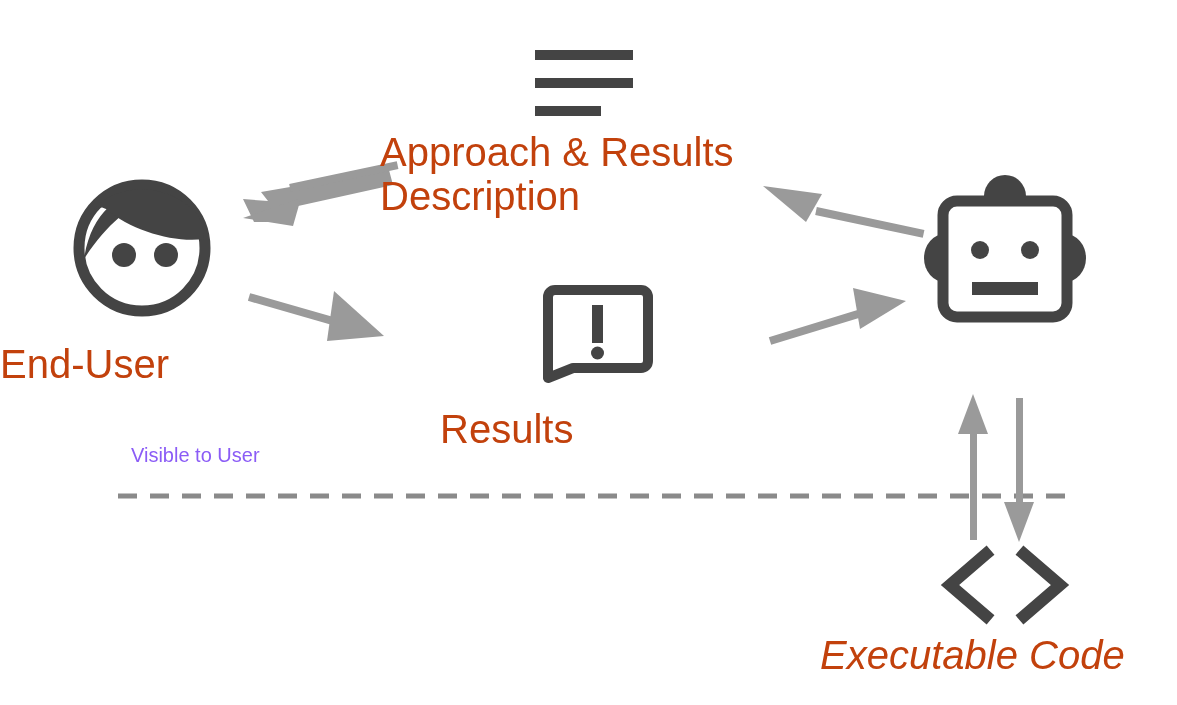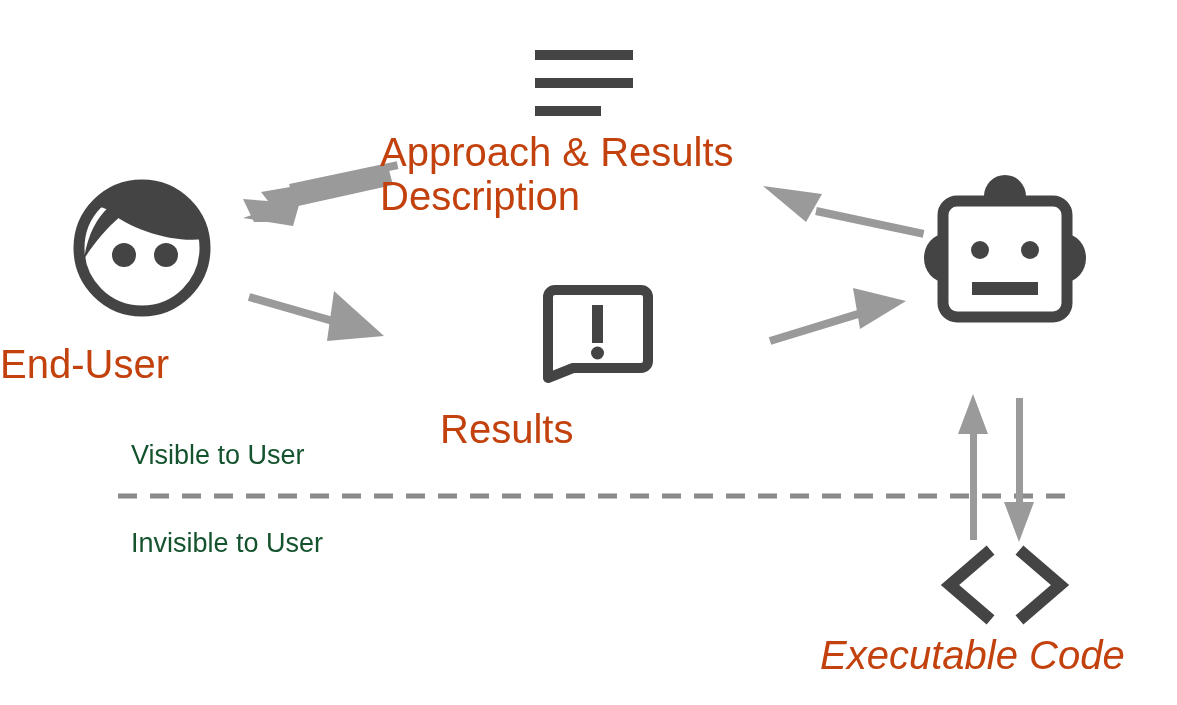--- a/index.html
+++ b/index.html
@@ -28,22 +28,22 @@
     font-size: 40px;
     line-height: 44px;
     white-space: nowrap;
     letter-spacing: 0px;
   }
   .label-multiline {
     white-space: normal;
   }
   .zone-label {
     position: absolute;
-    color: #14532d;
-    font-size: 27px;
+    color: #8b5cf6;
+    font-size: 20px;
     line-height: 28px;
     white-space: nowrap;
   }
   svg {
     display: block;
     overflow: visible;
   }
   .svg-layer {
     position: absolute;
     left: 0;
@@ -142,15 +142,14 @@
 
   <div class="node" style="left:938px; top:548px; width:134px; height:74px;">
     <svg width="134" height="74" viewBox="0 0 134 74">
       <polyline points="48,6 12,37 48,68" fill="none" stroke="#444444" stroke-width="12" stroke-linecap="square" stroke-linejoin="miter"></polyline>
       <polyline points="86,6 122,37 86,68" fill="none" stroke="#444444" stroke-width="12" stroke-linecap="square" stroke-linejoin="miter"></polyline>
     </svg>
   </div>
   <div class="label" style="left:820px; top:633px; width:357px;font-style:italic;">Executable Code</div>
 
   <div class="zone-label" style="left:131px; top:441px;">Visible to User</div>
-  <div class="zone-label" style="left:131px; top:529px;">Invisible to User</div>
 
 </div>
 
 </body></html>

